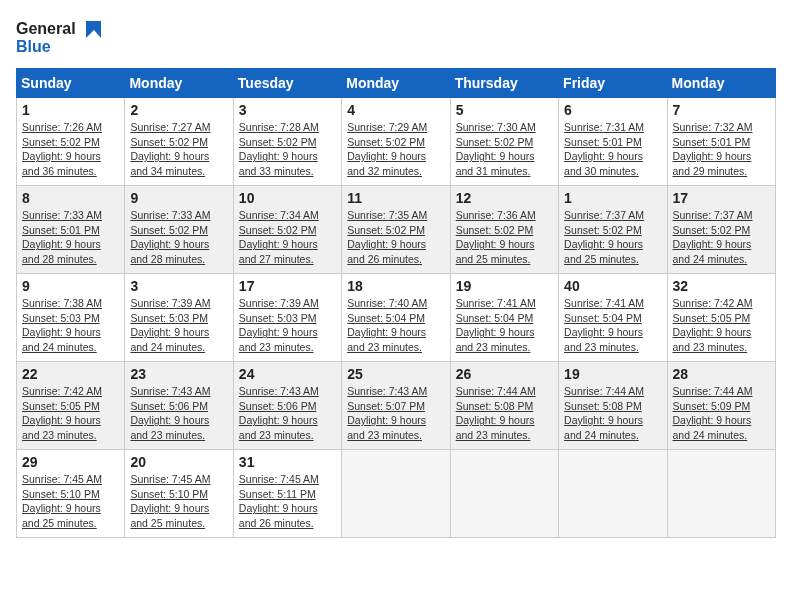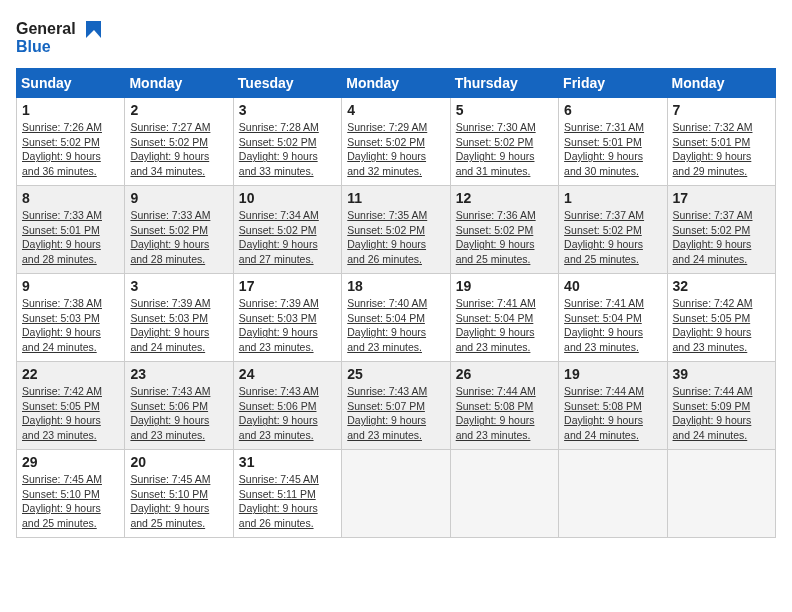--- a/index.html
+++ b/index.html
@@ -220,21 +220,21 @@
         </td>
         <td>
           <span class="day-num">26</span>
           <div class="day-info">Sunrise: 7:44 AM<br>Sunset: 5:08 PM<br>Daylight: 9 hours and 23 minutes.</div>
         </td>
         <td>
           <span class="day-num">19</span>
           <div class="day-info">Sunrise: 7:44 AM<br>Sunset: 5:08 PM<br>Daylight: 9 hours and 24 minutes.</div>
         </td>
         <td>
-          <span class="day-num">39</span>
+          <span class="day-num">28</span>
           <div class="day-info">Sunrise: 7:44 AM<br>Sunset: 5:09 PM<br>Daylight: 9 hours and 24 minutes.</div>
         </td>
       </tr>
       <tr class="row-white">
         <td>
           <span class="day-num">29</span>
           <div class="day-info">Sunrise: 7:45 AM<br>Sunset: 5:10 PM<br>Daylight: 9 hours and 25 minutes.</div>
         </td>
         <td>
           <span class="day-num">20</span>

